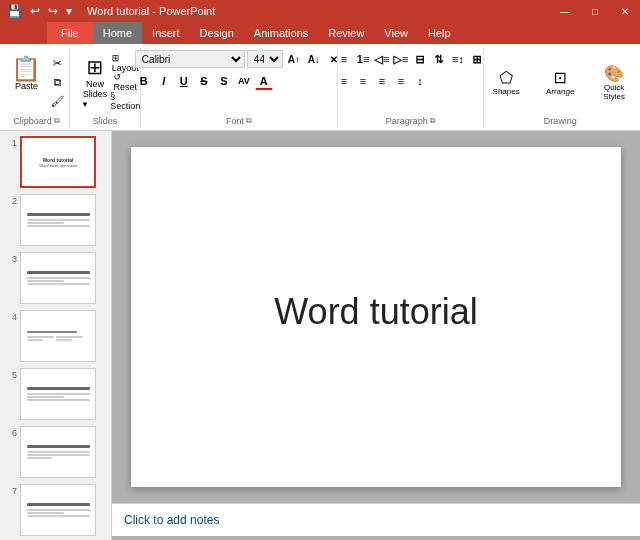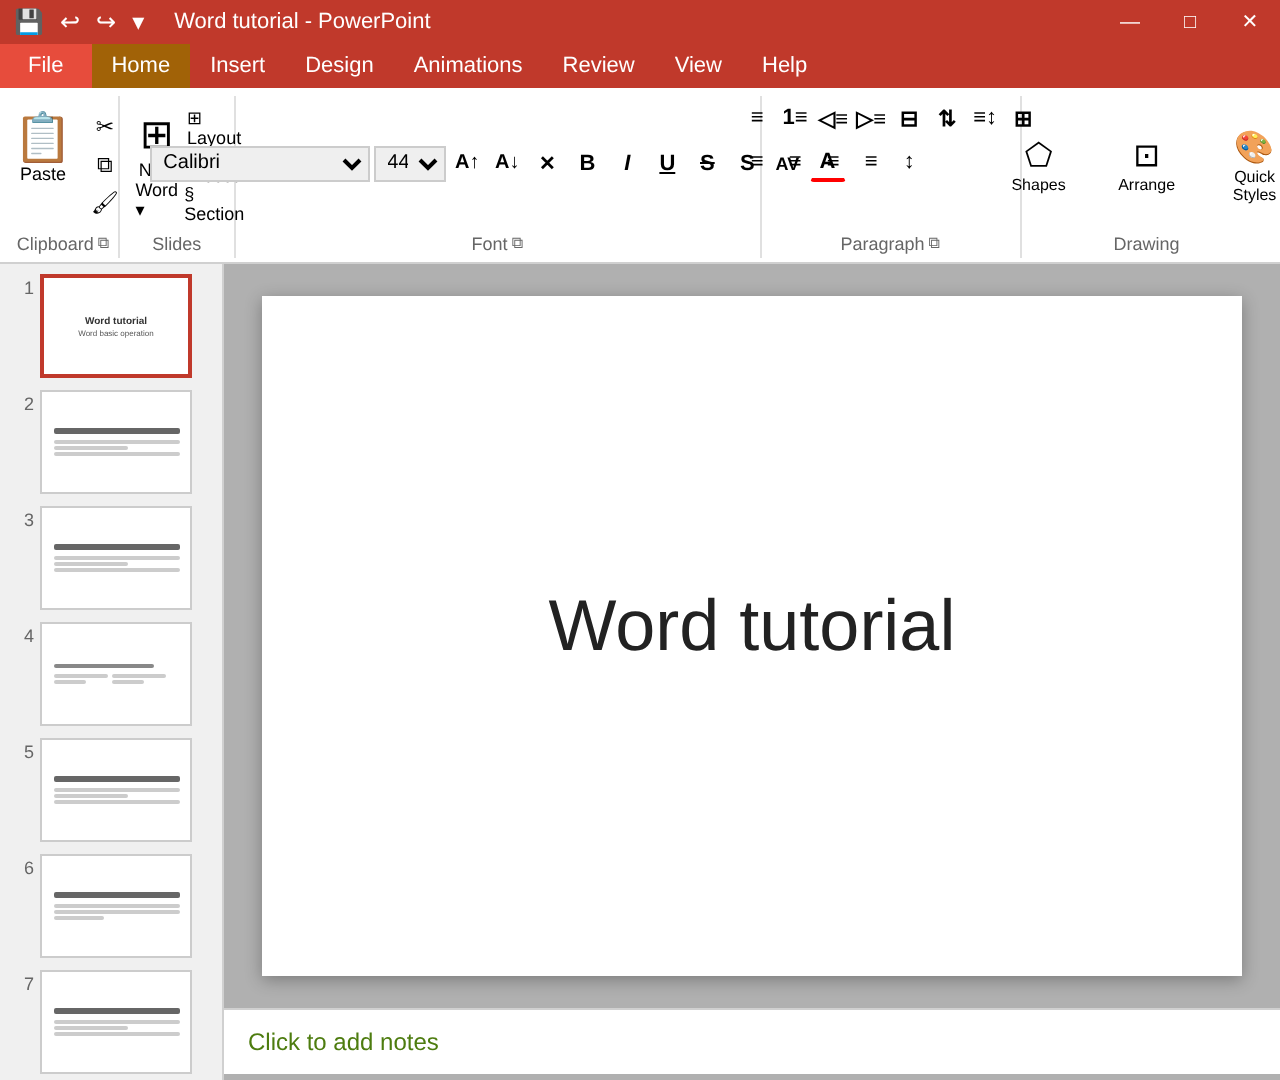--- a/index.html
+++ b/index.html
@@ -4,31 +4,32 @@
   <style>
     * { margin: 0; padding: 0; box-sizing: border-box; }
     body { font-family: 'Segoe UI', Arial, sans-serif; font-size: 12px; background: #f0f0f0; overflow: hidden; width: 640px; height: 540px; }
 
     
     .menu-bar {
       display: flex;
       background: #c0392b;
       height: 22px;
       align-items: center;
+      padding-left: 47px;
     }
     .menu-item {
       padding: 2px 10px;
       color: white;
       font-size: 11px;
       cursor: pointer;
       height: 100%;
       display: flex;
       align-items: center;
     }
-    .menu-item.active { background: #a16207; color: white; }
+    .menu-item.active { background: #737373; color: white; }
     .menu-item.file { background: #e74c3c; padding: 2px 14px; }
 
     
     .ribbon {
       background: #fff;
       border-bottom: 1px solid #d0d0d0;
       padding: 2px 0 0 0;
     }
 
     .ribbon-content {
@@ -289,21 +290,21 @@
     }
 
     
     .notes-area {
       height: 33px;
       background: white;
       border-top: 1px solid #d0d0d0;
       display: flex;
       align-items: center;
       padding: 0 12px;
-      color: #4d7c0f;
+      color: #0c4a6e;
       font-size: 12px;
       cursor: text;
     }
 
     .quick-access {
       display: flex;
       align-items: center;
       background: #c0392b;
       padding: 0 4px;
       gap: 2px;
@@ -394,35 +395,35 @@
         <span>Clipboard</span>
         <span class="expand-icon">⧉</span>
       </div>
     </div>
 
     <div class="ribbon-group">
       <div class="ribbon-group-content">
         <div class="new-slide-btn">
           <span style="font-size:20px;">⊞</span>
           <span style="font-size:9px;">New</span>
-          <span style="font-size:9px;">Word ▾</span>
+          <span style="font-size:9px;">Slides ▾</span>
         </div>
         <div class="slides-small-btns">
           <div class="small-btn" style="font-size:9px;">⊞ Layout</div>
           <div class="small-btn" style="font-size:9px;">↺ Reset</div>
           <div class="small-btn" style="font-size:9px;">§ Section</div>
         </div>
       </div>
       <div class="ribbon-group-label">
         <span>Slides</span>
       </div>
     </div>
 
     <div class="ribbon-group" style="min-width:160px;">
-      <div style="display:flex; flex-direction:row; gap:2px; flex:1;">
+      <div style="display:flex; flex-direction:column; gap:2px; flex:1;">
         <div class="font-row">
           <select class="font-select">
             <option>Calibri</option>
           </select>
           <select class="size-select">
             <option>44</option>
           </select>
           <div class="format-btn" style="font-size:10px;">A↑</div>
           <div class="format-btn" style="font-size:10px;">A↓</div>
           <div class="format-btn" style="font-size:10px;">✕</div>

